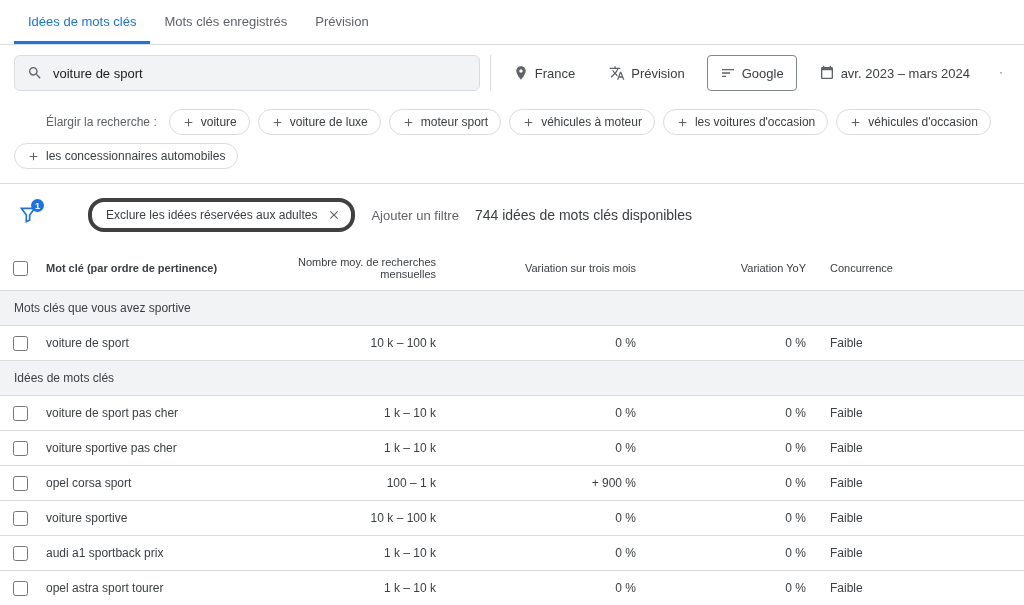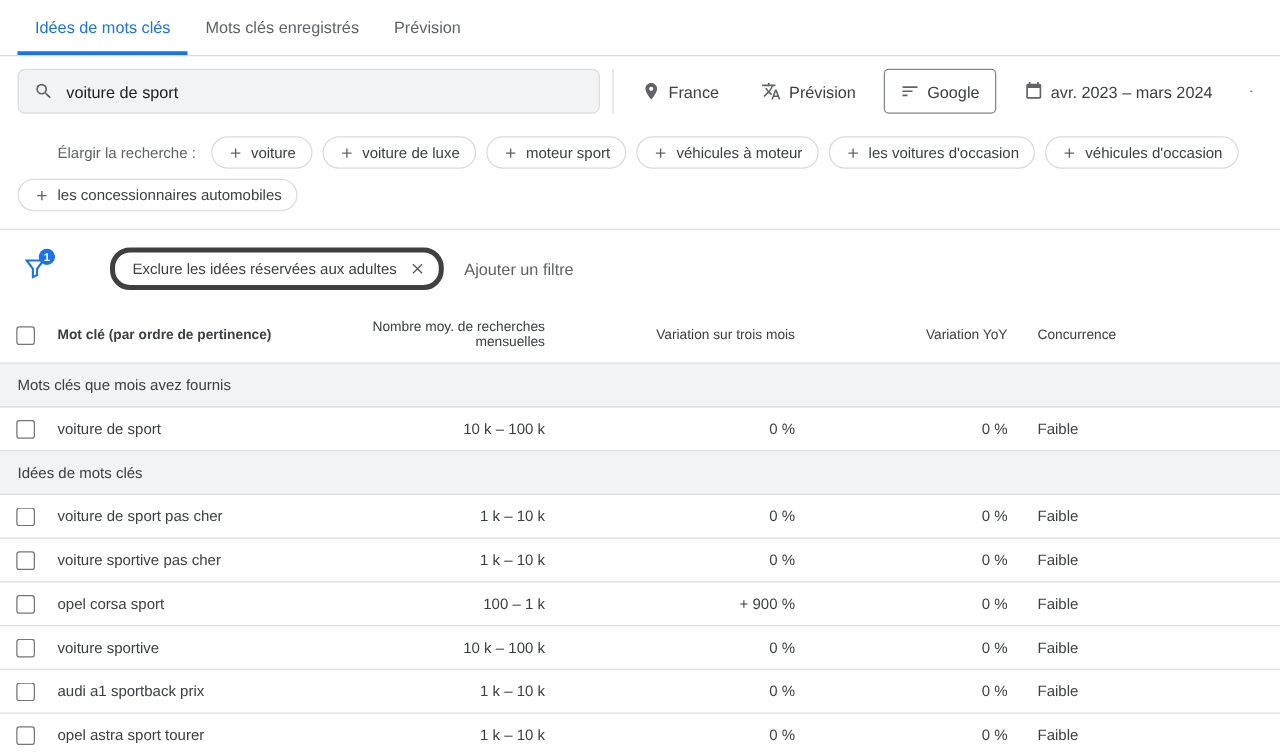--- a/index.html
+++ b/index.html
@@ -133,34 +133,35 @@
       </svg>
     <span class="filter-badge">1</span>
   </div>
   <div class="filter-chip">
     <span>Exclure les idées réservées aux adultes</span>
     <svg viewBox="0 0 24 24">
         <path d="M19 6.41L17.59 5 12 10.59 6.41 5 5 6.41 10.59 12 5 17.59 6.41 19 12 13.41 17.59 19 19 17.59 13.41 12z"></path>
       </svg>
   </div>
   <span class="add-filter">Ajouter un filtre</span>
+  <span class="ideas-count">744 idées de mots clés disponibles</span>
 </div>
 
 <div class="grid">
   <div class="grid-header">
     <div class="col-check">
         <input type="checkbox" style="">
       </div>
     <div class="col-keyword">Mot clé (par ordre de pertinence)</div>
     <div class="col-volume">Nombre moy. de recherches mensuelles</div>
     <div class="col-var3m">Variation sur trois mois</div>
     <div class="col-varyoy">Variation YoY</div>
     <div class="col-comp">Concurrence</div>
   </div>
-  <div class="section-header">Mots clés que mois avez fournis</div>
+  <div class="section-header">Mots clés que vous avez sportive</div>
   <div id="rows-provided">
       <div class="grid-row">
         <div class="col-check">
           <input type="checkbox" style="">
         </div>
         <div class="col-keyword">voiture de sport</div>
         <div class="col-volume">10 k – 100 k</div>
         <div class="col-var3m">0 %</div>
         <div class="col-varyoy">0 %</div>
         <div class="col-comp">Faible</div>

